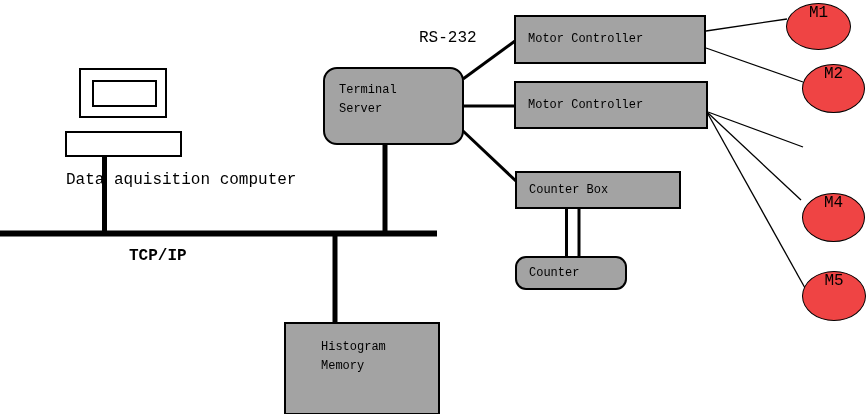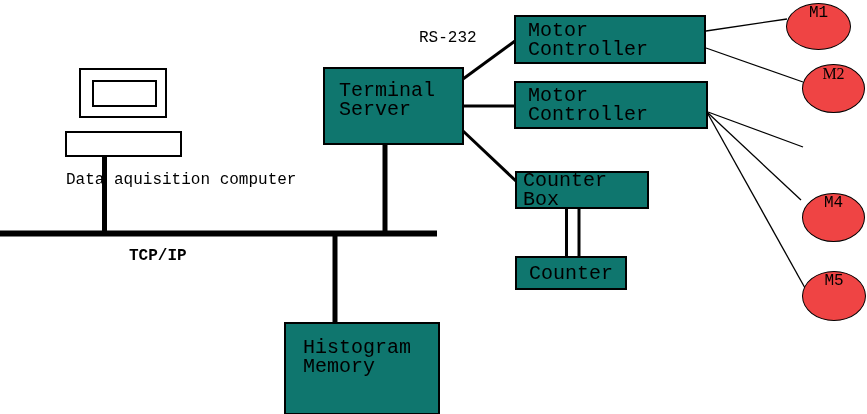--- a/index.html
+++ b/index.html
@@ -4,21 +4,21 @@
 <style>
   html,body { margin:0; padding:0; background:#ffffff; }
   .canvas {
     position:relative; width:867px; height:414px; background:#ffffff;
     font-family:"Liberation Mono","DejaVu Sans Mono",monospace;
     color:#000000; overflow:hidden;
   }
   .wires { position:absolute; left:0; top:0; width:867px; height:414px; pointer-events:none; }
   .node {
     position:absolute; box-sizing:border-box; border:2px solid #000;
-    background:#0f766e; font-size:20px; line-height:19px; white-space:pre-line;
+    background:#a3a3a3; font-size:12px; line-height:19px; white-space:pre-line;
   }
   .vcenter { display:flex; align-items:center; }
   .ellipse {
     position:absolute; box-sizing:border-box; border:1.5px solid #000;
     border-radius:50%; background:#ef4444; display:flex; align-items:flex-start;
     justify-content:center; font-size:16px;
   }
   .freelabel { position:absolute; font-size:16px; line-height:19px; white-space:pre; }
   .shape { position:absolute; box-sizing:border-box; border:2px solid #000; background:#fff; }
 </style>
@@ -52,38 +52,38 @@
 
   <div class="shape" style="left:79px; top:68px; width:88px; height:50px;">
     <div class="shape" style="left:11px; top:10px; width:65px; height:27px; border-width:2px;"></div>
   </div>
   <div class="shape" style="left:65px; top:131px; width:117px; height:26px;"></div>
   <div class="freelabel" style="left:66px; top:171px;text-align:right;">Data aquisition computer</div>
 
   <div class="freelabel" style="left:419px; top:29px;">RS-232</div>
   <div class="freelabel" style="left:129px; top:247px;font-weight:bold;">TCP/IP</div>
 
-  <div class="node" style="left:323px; top:67px; width:141px; height:78px; padding:12px 0 0 14px;">Terminal
+  <div class="node" style="left:323px; top:67px; width:141px; height:78px; padding:12px 0 0 14px;border-radius:14px;">Terminal
 Server</div>
 
   <div class="node vcenter" style="left:514px; top:15px; width:192px; height:49px; padding-left:12px;">Motor Controller</div>
 
   <div class="node vcenter" style="left:514px; top:81px; width:194px; height:48px; padding-left:12px;">Motor Controller</div>
 
-  <div class="node vcenter" style="left:515px; top:171px; width:134px; height:38px; padding-left:6px;">Counter Box</div>
+  <div class="node vcenter" style="left:515px; top:171px; width:166px; height:38px; padding-left:12px;">Counter Box</div>
 
-  <div class="node vcenter" style="left:515px; top:256px; width:112px; height:34px; padding-left:12px;">Counter</div>
+  <div class="node vcenter" style="left:515px; top:256px; width:112px; height:34px; padding-left:12px;border-radius:11px;">Counter</div>
 
-  <div class="node" style="left:284px; top:322px; width:156px; height:93px; padding:14px 0 0 17px;">Histogram
+  <div class="node" style="left:284px; top:322px; width:156px; height:93px; padding:14px 0 0 35px;">Histogram
 Memory</div>
 
   <div class="ellipse" style="left:786px; top:3px; width:65px; height:47px;">
     <span>M1</span>
   </div>
-  <div class="ellipse" style="left:802px; top:64px; width:63px; height:49px;font-family:Liberation Serif, serif;">
+  <div class="ellipse" style="left:802px; top:64px; width:63px; height:49px;">
     <span>M2</span>
   </div>
   <div class="ellipse" style="left:802px; top:193px; width:63px; height:49px;">
     <span>M4</span>
   </div>
   <div class="ellipse" style="left:802px; top:271px; width:64px; height:50px;">
     <span>M5</span>
   </div>
 
 </div>

